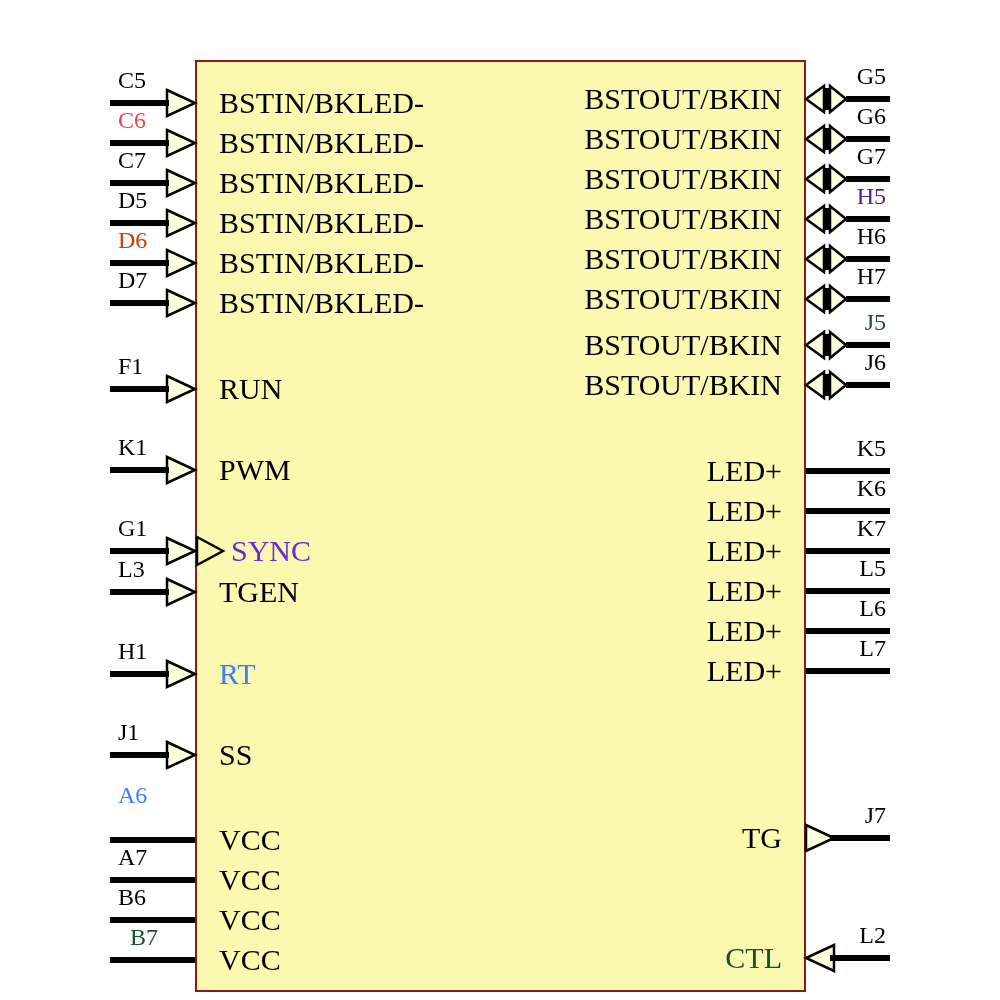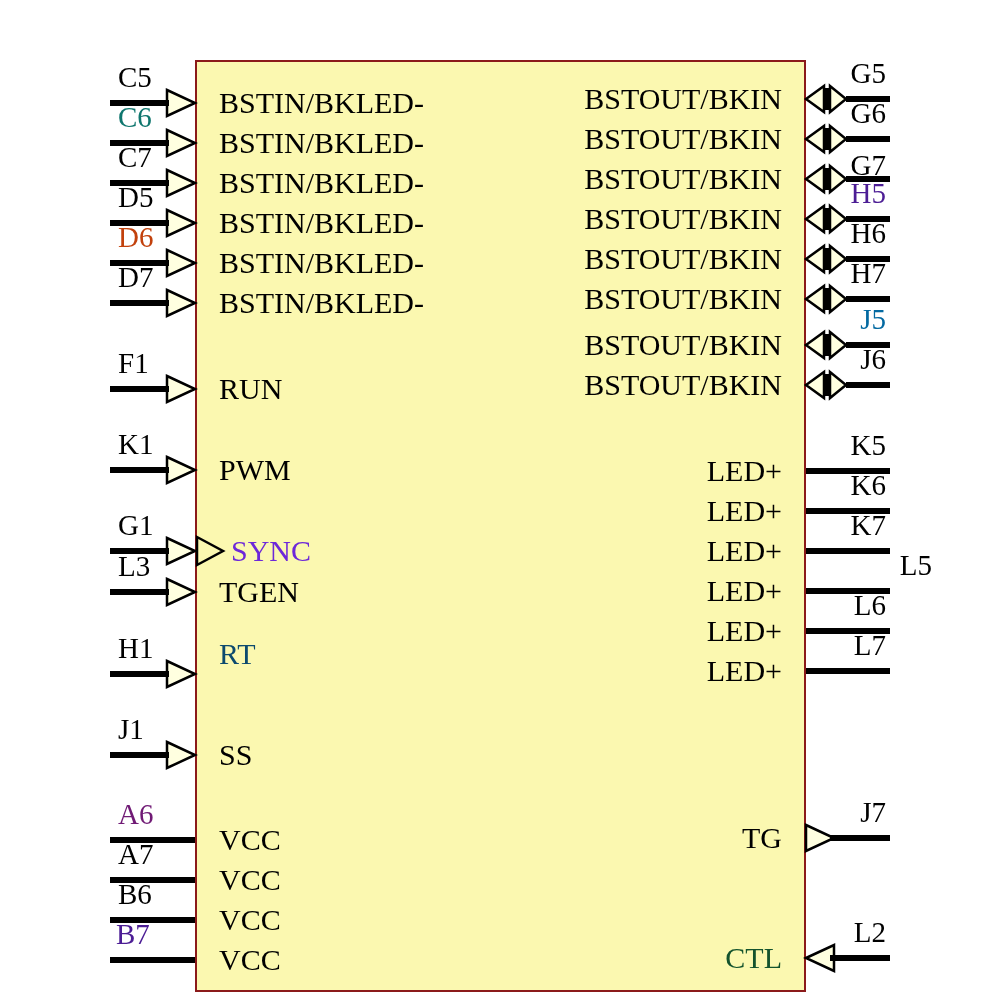--- a/index.html
+++ b/index.html
@@ -29,21 +29,21 @@
     line-height: 1;
     color: #000000;
     white-space: nowrap;
     transform: translateY(-50%);
   }
   .pin-name.left  { text-align: left; }
   .pin-name.right { text-align: right; }
   
   .pin-id {
     position: absolute;
-    font-size: 29px;
+    font-size: 24px;
     line-height: 1;
     color: #000000;
     white-space: nowrap;
     transform: translateY(-100%);
   }
   
   .wire {
     position: absolute;
     background: #000000;
     height: 6px;
@@ -112,21 +112,21 @@
       <div class="pin-name left" style="top: 103px; color: rgb(0, 0, 0); left: 219px;">BSTIN/BKLED-</div>
       <div class="pin-name left" style="top: 143px; color: rgb(0, 0, 0); left: 219px;">BSTIN/BKLED-</div>
       <div class="pin-name left" style="top: 183px; color: rgb(0, 0, 0); left: 219px;">BSTIN/BKLED-</div>
       <div class="pin-name left" style="top: 223px; color: rgb(0, 0, 0); left: 219px;">BSTIN/BKLED-</div>
       <div class="pin-name left" style="top: 263px; color: rgb(0, 0, 0); left: 219px;">BSTIN/BKLED-</div>
       <div class="pin-name left" style="top: 303px; color: rgb(0, 0, 0); left: 219px;">BSTIN/BKLED-</div>
       <div class="pin-name left" style="top: 389px; color: rgb(0, 0, 0); left: 219px;">RUN</div>
       <div class="pin-name left" style="top: 470px; color: rgb(0, 0, 0); left: 219px;">PWM</div>
       <div class="pin-name left" style="top: 551px; color: #6d28d9; left: 231px;">SYNC</div>
       <div class="pin-name left" style="top: 592px; color: rgb(0, 0, 0); left: 219px;">TGEN</div>
-      <div class="pin-name left" style="top: 654px; color: #0c4a6e; left: 219px;">RT</div>
+      <div class="pin-name left" style="top: 674px; color: #3b82f6; left: 219px;">RT</div>
       <div class="pin-name left" style="top: 755px; color: rgb(0, 0, 0); left: 219px;">SS</div>
       <div class="pin-name left" style="top: 840px; color: rgb(0, 0, 0); left: 219px;">VCC</div>
       <div class="pin-name left" style="top: 880px; color: rgb(0, 0, 0); left: 219px;">VCC</div>
       <div class="pin-name left" style="top: 920px; color: rgb(0, 0, 0); left: 219px;">VCC</div>
       <div class="pin-name left" style="top: 960px; color: rgb(0, 0, 0); left: 219px;">VCC</div>
     </div>
   <div id="right-pin-names">
       <div class="pin-name right" style="top: 99px; color: rgb(0, 0, 0); left: 782px; transform: translate(-100%, -50%);">BSTOUT/BKIN</div>
       <div class="pin-name right" style="top: 139px; color: rgb(0, 0, 0); left: 782px; transform: translate(-100%, -50%);">BSTOUT/BKIN</div>
       <div class="pin-name right" style="top: 179px; color: rgb(0, 0, 0); left: 782px; transform: translate(-100%, -50%);">BSTOUT/BKIN</div>
@@ -139,49 +139,49 @@
       <div class="pin-name right" style="top: 511px; color: rgb(0, 0, 0); left: 782px; transform: translate(-100%, -50%);">LED+</div>
       <div class="pin-name right" style="top: 551px; color: rgb(0, 0, 0); left: 782px; transform: translate(-100%, -50%);">LED+</div>
       <div class="pin-name right" style="top: 591px; color: rgb(0, 0, 0); left: 782px; transform: translate(-100%, -50%);">LED+</div>
       <div class="pin-name right" style="top: 631px; color: rgb(0, 0, 0); left: 782px; transform: translate(-100%, -50%);">LED+</div>
       <div class="pin-name right" style="top: 671px; color: rgb(0, 0, 0); left: 782px; transform: translate(-100%, -50%);">LED+</div>
       <div class="pin-name right" style="top: 838px; color: rgb(0, 0, 0); left: 782px; transform: translate(-100%, -50%);">TG</div>
       <div class="pin-name right" style="top: 958px; color: #14532d; left: 782px; transform: translate(-100%, -50%);">CTL</div>
     </div>
   <div id="left-pin-ids">
       <div class="pin-id" style="left: 118px; top: 92px; color: rgb(0, 0, 0);">C5</div>
-      <div class="pin-id" style="left: 118px; top: 132px; color: #0f766e;">C6</div>
+      <div class="pin-id" style="left: 118px; top: 132px; color: #ef4444;">C6</div>
       <div class="pin-id" style="left: 118px; top: 172px; color: rgb(0, 0, 0);">C7</div>
       <div class="pin-id" style="left: 118px; top: 212px; color: rgb(0, 0, 0);">D5</div>
       <div class="pin-id" style="left: 118px; top: 252px; color: #c2410c;">D6</div>
       <div class="pin-id" style="left: 118px; top: 292px; color: rgb(0, 0, 0);">D7</div>
       <div class="pin-id" style="left: 118px; top: 378px; color: rgb(0, 0, 0);">F1</div>
       <div class="pin-id" style="left: 118px; top: 459px; color: rgb(0, 0, 0);">K1</div>
       <div class="pin-id" style="left: 118px; top: 540px; color: rgb(0, 0, 0);">G1</div>
       <div class="pin-id" style="left: 118px; top: 581px; color: rgb(0, 0, 0);">L3</div>
       <div class="pin-id" style="left: 118px; top: 663px; color: rgb(0, 0, 0);">H1</div>
       <div class="pin-id" style="left: 118px; top: 744px; color: rgb(0, 0, 0);">J1</div>
-      <div class="pin-id" style="left: 118px; top: 829px; color: #701a75;">A6</div>
+      <div class="pin-id" style="left: 118px; top: 807px; color: #3b82f6;">A6</div>
       <div class="pin-id" style="left: 118px; top: 869px; color: rgb(0, 0, 0);">A7</div>
       <div class="pin-id" style="left: 118px; top: 909px; color: rgb(0, 0, 0);">B6</div>
-      <div class="pin-id" style="left: 116px; top: 949px; color: #4c1d95;">B7</div>
+      <div class="pin-id" style="left: 130px; top: 949px; color: #14532d;">B7</div>
     </div>
   <div id="right-pin-ids">
       <div class="pin-id" style="left: 886px; top: 88px; color: rgb(0, 0, 0); transform: translate(-100%, -100%);">G5</div>
       <div class="pin-id" style="left: 886px; top: 128px; color: rgb(0, 0, 0); transform: translate(-100%, -100%);">G6</div>
-      <div class="pin-id" style="left: 886px; top: 168px; color: rgb(0, 0, 0); transform: translate(-100%, -100%); margin-top: 12px;">G7</div>
+      <div class="pin-id" style="left: 886px; top: 168px; color: rgb(0, 0, 0); transform: translate(-100%, -100%);">G7</div>
       <div class="pin-id" style="left: 886px; top: 208px; color: #4c1d95; transform: translate(-100%, -100%);">H5</div>
       <div class="pin-id" style="left: 886px; top: 248px; color: rgb(0, 0, 0); transform: translate(-100%, -100%);">H6</div>
       <div class="pin-id" style="left: 886px; top: 288px; color: rgb(0, 0, 0); transform: translate(-100%, -100%);">H7</div>
-      <div class="pin-id" style="left: 886px; top: 334px; color: #0369a1; transform: translate(-100%, -100%);">J5</div>
+      <div class="pin-id" style="left: 886px; top: 334px; color: #14532d; transform: translate(-100%, -100%);">J5</div>
       <div class="pin-id" style="left: 886px; top: 374px; color: rgb(0, 0, 0); transform: translate(-100%, -100%);">J6</div>
       <div class="pin-id" style="left: 886px; top: 460px; color: rgb(0, 0, 0); transform: translate(-100%, -100%);">K5</div>
       <div class="pin-id" style="left: 886px; top: 500px; color: rgb(0, 0, 0); transform: translate(-100%, -100%);">K6</div>
       <div class="pin-id" style="left: 886px; top: 540px; color: rgb(0, 0, 0); transform: translate(-100%, -100%);">K7</div>
-      <div class="pin-id" style="left: 886px; top: 580px; color: rgb(0, 0, 0); transform: translate(-100%, -100%); margin-left: 46px;">L5</div>
+      <div class="pin-id" style="left: 886px; top: 580px; color: rgb(0, 0, 0); transform: translate(-100%, -100%);">L5</div>
       <div class="pin-id" style="left: 886px; top: 620px; color: rgb(0, 0, 0); transform: translate(-100%, -100%);">L6</div>
       <div class="pin-id" style="left: 886px; top: 660px; color: rgb(0, 0, 0); transform: translate(-100%, -100%);">L7</div>
       <div class="pin-id" style="left: 886px; top: 827px; color: rgb(0, 0, 0); transform: translate(-100%, -100%);">J7</div>
       <div class="pin-id" style="left: 886px; top: 947px; color: rgb(0, 0, 0); transform: translate(-100%, -100%);">L2</div>
     </div>
   <div id="wires">
       <div class="wire" style="left: 110px; top: 103px; width: 59px; background: rgb(0, 0, 0);"></div>
       <div class="wire" style="left: 110px; top: 143px; width: 59px; background: rgb(0, 0, 0);"></div>
       <div class="wire" style="left: 110px; top: 183px; width: 59px; background: rgb(0, 0, 0);"></div>
       <div class="wire" style="left: 110px; top: 223px; width: 59px; background: rgb(0, 0, 0);"></div>

